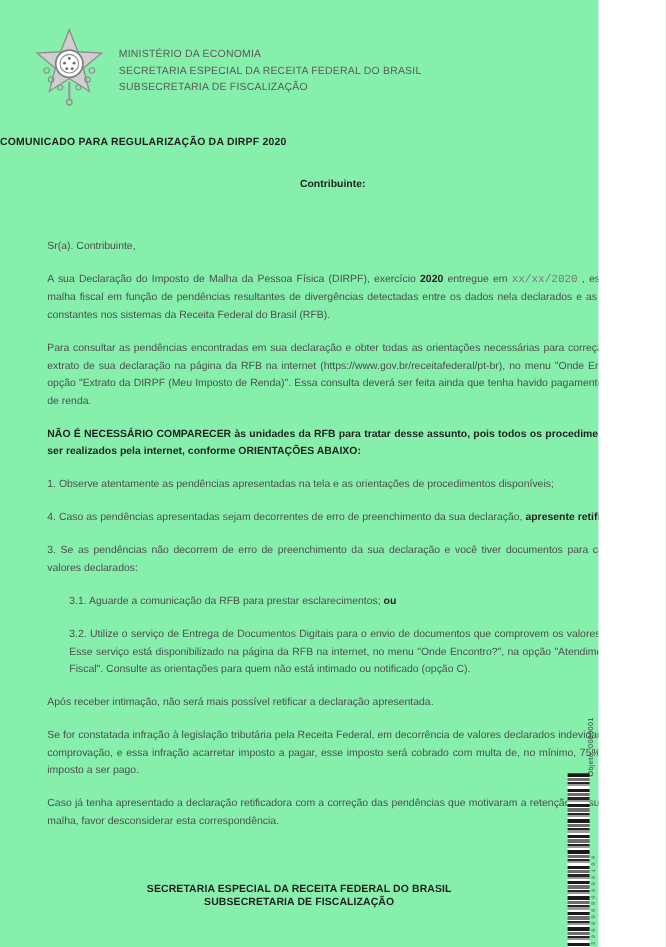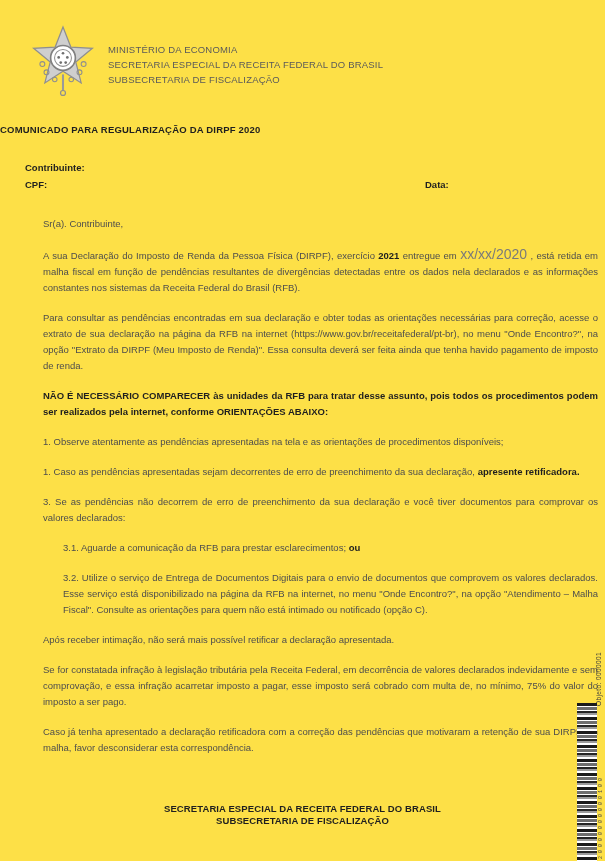--- a/index.html
+++ b/index.html
@@ -1,46 +1,46 @@
 <!DOCTYPE html>
 <html><head>
 <meta charset="utf-8">
 <style>
   html,body{margin:0;padding:0;background:#ffffff;}
   .page{
     position:relative;
-    width:605px;height:861px;
-    background:#fde047;
+    width:544px;height:861px;
+    background:#86efac;
     font-family:"Liberation Sans", sans-serif;
     color:#4d4d4d;
     overflow:hidden;
   }
   
   .header{position:absolute;top:22px;left:30px;display:flex;align-items:flex-start;}
   .logo{width:66px;height:78px;flex:0 0 66px;}
   .header-lines{margin-left:12px;margin-top:20px;font-size:9.5px;line-height:15px;color:#5a5a5a;letter-spacing:.2px;}
   
   .doc-title{
     position:absolute;top:124px;left:0;width:100%;
     font-size:9.5px;font-weight:bold;color:#1f1f1f;letter-spacing:.2px;
   }
   
   .meta{position:absolute;top:162px;left:25px;width:555px;font-size:9.5px;}
-  .meta-row{position:relative;height:17px;}
+  .meta-row{position:relative;height:17px;text-align:center;}
   .meta-label{font-weight:bold;color:#1f1f1f;}
   .meta-data-label{position:absolute;left:400px;top:0;font-weight:bold;color:#1f1f1f;}
   
   .doc-body{
     position:absolute;top:216px;left:43px;width:555px;
     font-size:9.5px;line-height:16px;text-align:justify;
   }
   .doc-body p{margin:0 0 14px 0;}
   .doc-body p.indent{margin-left:20px;}
   .b{font-weight:bold;color:#1f1f1f;}
-  .mono{font-family:Liberation Sans, sans-serif;font-size:14px;color:#7a7a7a;}
+  .mono{font-family:Liberation Mono, monospace;font-size:10px;color:#7a7a7a;}
   .link{}
   
   .footer{
     position:absolute;top:803px;left:0;width:100%;
     text-align:center;font-size:9.5px;font-weight:bold;color:#1f1f1f;line-height:12px;letter-spacing:.1px;
   }
   
   .object-label{
     position:absolute;right:3px;top:634px;height:72px;
     writing-mode:vertical-rl;transform:rotate(180deg);
@@ -97,34 +97,29 @@
     </div>
   </div>
 
   <div class="doc-title">COMUNICADO PARA REGULARIZAÇÃO DA DIRPF 2020</div>
 
   <div class="meta">
     <div class="meta-row">
       <span class="meta-label">Contribuinte:</span>
       <span></span>
     </div>
-    <div class="meta-row">
-      <span class="meta-label">CPF:</span>
-      <span></span>
-      <span class="meta-data-label">Data:</span>
-    </div>
   </div>
 
   <div class="doc-body" id="doc-body">
     <p>Sr(a). Contribuinte,</p>
-  <p><span>A sua Declaração do Imposto de Renda da Pessoa Física (DIRPF), exercício </span><span class="b">2021</span><span> entregue em </span><span class="mono">xx/xx/2020</span><span> , está retida em malha fiscal em função de pendências resultantes de divergências detectadas entre os dados nela declarados e as informações constantes nos sistemas da Receita Federal do Brasil (RFB).</span></p>
+  <p><span>A sua Declaração do Imposto de Malha da Pessoa Física (DIRPF), exercício </span><span class="b">2020</span><span> entregue em </span><span class="mono">xx/xx/2020</span><span> , está retida em malha fiscal em função de pendências resultantes de divergências detectadas entre os dados nela declarados e as informações constantes nos sistemas da Receita Federal do Brasil (RFB).</span></p>
       <p><span>Para consultar as pendências encontradas em sua declaração e obter todas as orientações necessárias para correção, acesse o extrato de sua declaração na página da RFB na internet </span><span class="link">(https://www.gov.br/receitafederal/pt-br)</span><span>, no menu "</span><span class="link">Onde Encontro?</span><span>", na opção "</span><span class="link">Extrato da DIRPF (Meu Imposto de Renda)</span><span>". Essa consulta deverá ser feita ainda que tenha havido pagamento de imposto de renda.</span></p>
       <p><span class="b">NÃO É NECESSÁRIO COMPARECER às unidades da RFB para tratar desse assunto, pois todos os procedimentos podem ser realizados pela internet, conforme ORIENTAÇÕES ABAIXO:</span></p>
       <p><span>1. Observe atentamente as pendências apresentadas na tela e as orientações de procedimentos disponíveis;</span></p>
-      <p><span>1. Caso as pendências apresentadas sejam decorrentes de erro de preenchimento da sua declaração, </span><span class="b">apresente retificadora.</span></p>
+      <p><span>4. Caso as pendências apresentadas sejam decorrentes de erro de preenchimento da sua declaração, </span><span class="b">apresente retificadora.</span></p>
       <p><span>3. Se as pendências não decorrem de erro de preenchimento da sua declaração e você tiver documentos para comprovar os valores declarados:</span></p>
       <p class="indent"><span>3.1. Aguarde a comunicação da RFB para prestar esclarecimentos; </span><span class="b">ou</span></p>
       <p class="indent"><span>3.2. Utilize o serviço de Entrega de Documentos Digitais para o envio de documentos que comprovem os valores declarados. Esse serviço está disponibilizado na página da RFB na internet, no menu "</span><span class="link">Onde Encontro?</span><span>", na opção "Atendimento – Malha Fiscal". Consulte as orientações para quem não está intimado ou notificado (opção C).</span></p>
       <p><span>Após receber intimação, não será mais possível retificar a declaração apresentada.</span></p>
       <p><span>Se for constatada infração à legislação tributária pela Receita Federal, em decorrência de valores declarados indevidamente e sem comprovação, e essa infração acarretar imposto a pagar, esse imposto será cobrado com multa de, no mínimo, 75% do valor do imposto a ser pago.</span></p>
       <p><span>Caso já tenha apresentado a declaração retificadora com a correção das pendências que motivaram a retenção de sua DIRPF em malha, favor desconsiderar esta correspondência.</span></p>
     </div>
 
   <div class="footer">
     <div>SECRETARIA ESPECIAL DA RECEITA FEDERAL DO BRASIL</div>

